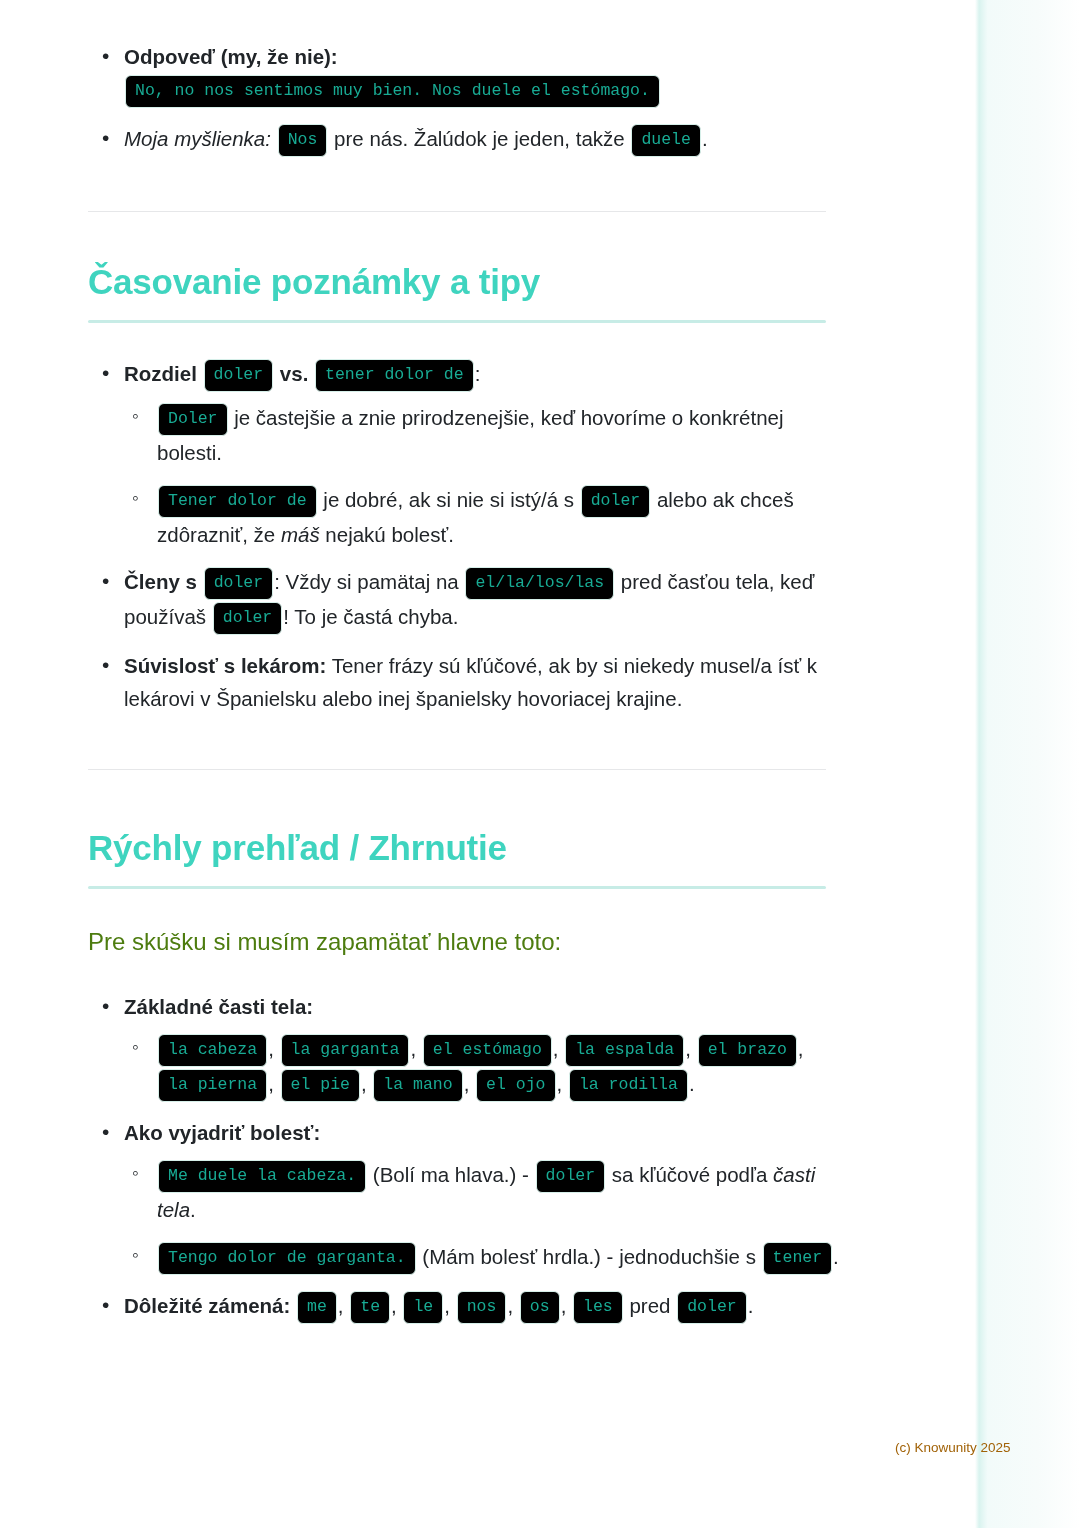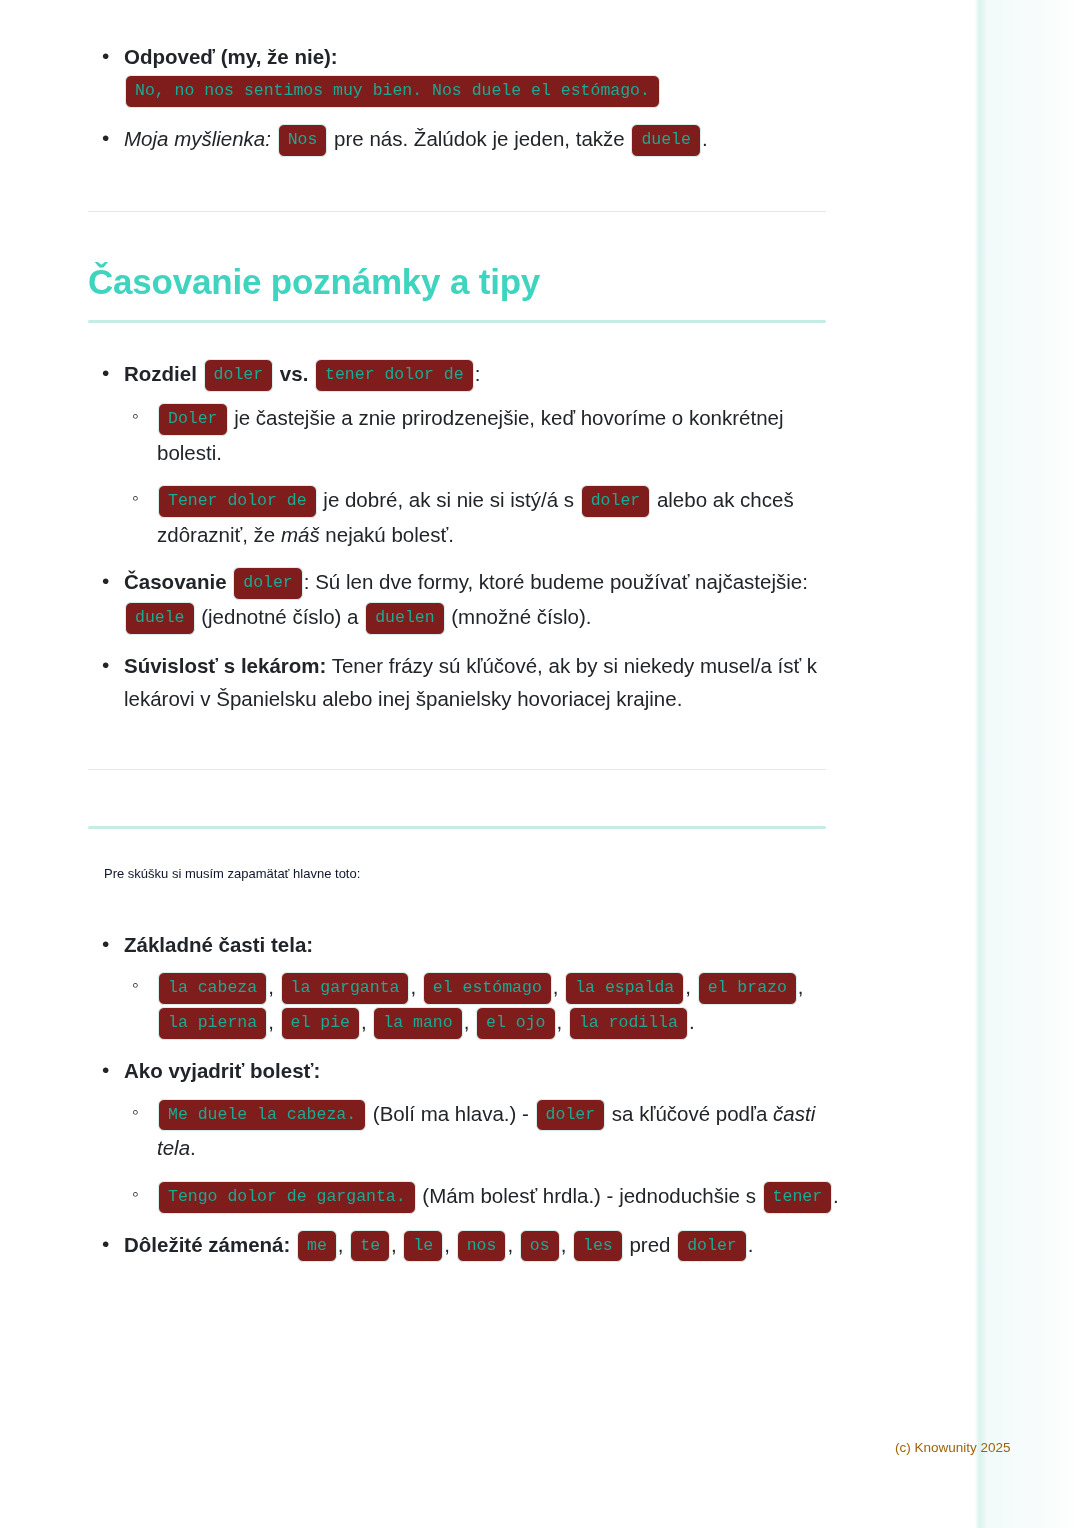--- a/index.html
+++ b/index.html
@@ -109,34 +109,34 @@
   b, strong { font-weight: 700; }
   i, em { font-style: italic; }
 
   
   code, .chip {
     display: inline-block;
     font-family: "Liberation Mono", "DejaVu Sans Mono", monospace;
     font-size: 16.5px;
     line-height: 1.45;
     color: #18ab94;
-    background: #7f1d1d;
+    background: #000000;
     border: 1px solid #d6efe9;
     border-radius: 6px;
     padding: 3px 9px 4px 9px;
     margin: 0 1px;
     vertical-align: 2px;
     white-space: pre-wrap;
   }
 
   .para {
-    font-size: 13px;
-    line-height: 1.62;
-    margin: 16px;
-    color: #0f172a;
+    font-size: 24px;
+    line-height: 1.62;
+    margin: 0;
+    color: #4d7c0f;
   }
 
   
   .watermark {
     position: absolute;
     left: 895px;
     top: 1440px;
     font-size: 13.5px;
     color: #a16207;
     font-family: "Liberation Sans", sans-serif;
@@ -184,37 +184,38 @@
       <ul class="lvl2">
         <li>
           <code>Doler</code><span> je častejšie a znie prirodzenejšie, keď hovoríme o konkrétnej bolesti.</span>
         </li>
         <li>
           <code>Tener dolor de</code><span> je dobré, ak si nie si istý/á s </span><code>doler</code><span> alebo ak chceš zdôrazniť, že </span><i>máš</i><span> nejakú bolesť.</span>
         </li>
       </ul>
     </li>
 
-
-    <li>
-      <b>Časovanie</b>
-      <code>doler</code><span>: Sú len dve formy, ktoré budeme používať najčastejšie: </span><code>duele</code><span> (jednotné číslo) a </span><code>duelen</code><span> (množné číslo).</span>
-    </li>
+    <li>
+      <b>Členy s</b>
+      <code>doler</code><span>: Vždy si pamätaj na </span><code>el/la/los/las</code><span> pred časťou tela, keď používaš </span><code>doler</code><span>! To je častá chyba.</span>
+    </li>
+
 
 
     <li>
       <b>Súvislosť s lekárom:</b><span> Tener frázy sú kľúčové, ak by si niekedy musel/a ísť k lekárovi v Španielsku alebo inej španielsky hovoriacej krajine.</span>
     </li>
 
   </ul>
 
   <div class="spacer-40"></div>
   <hr class="sep">
   <div class="spacer-56"></div>
 
+  <h2 class="section-title">Rýchly prehľad / Zhrnutie</h2>
   <div class="title-rule"></div>
 
   <p class="para">Pre skúšku si musím zapamätať hlavne toto:</p>
 
   <div class="spacer-28"></div>
 
   <ul class="lvl1">
 
     <li>
       <b>Základné časti tela:</b>

